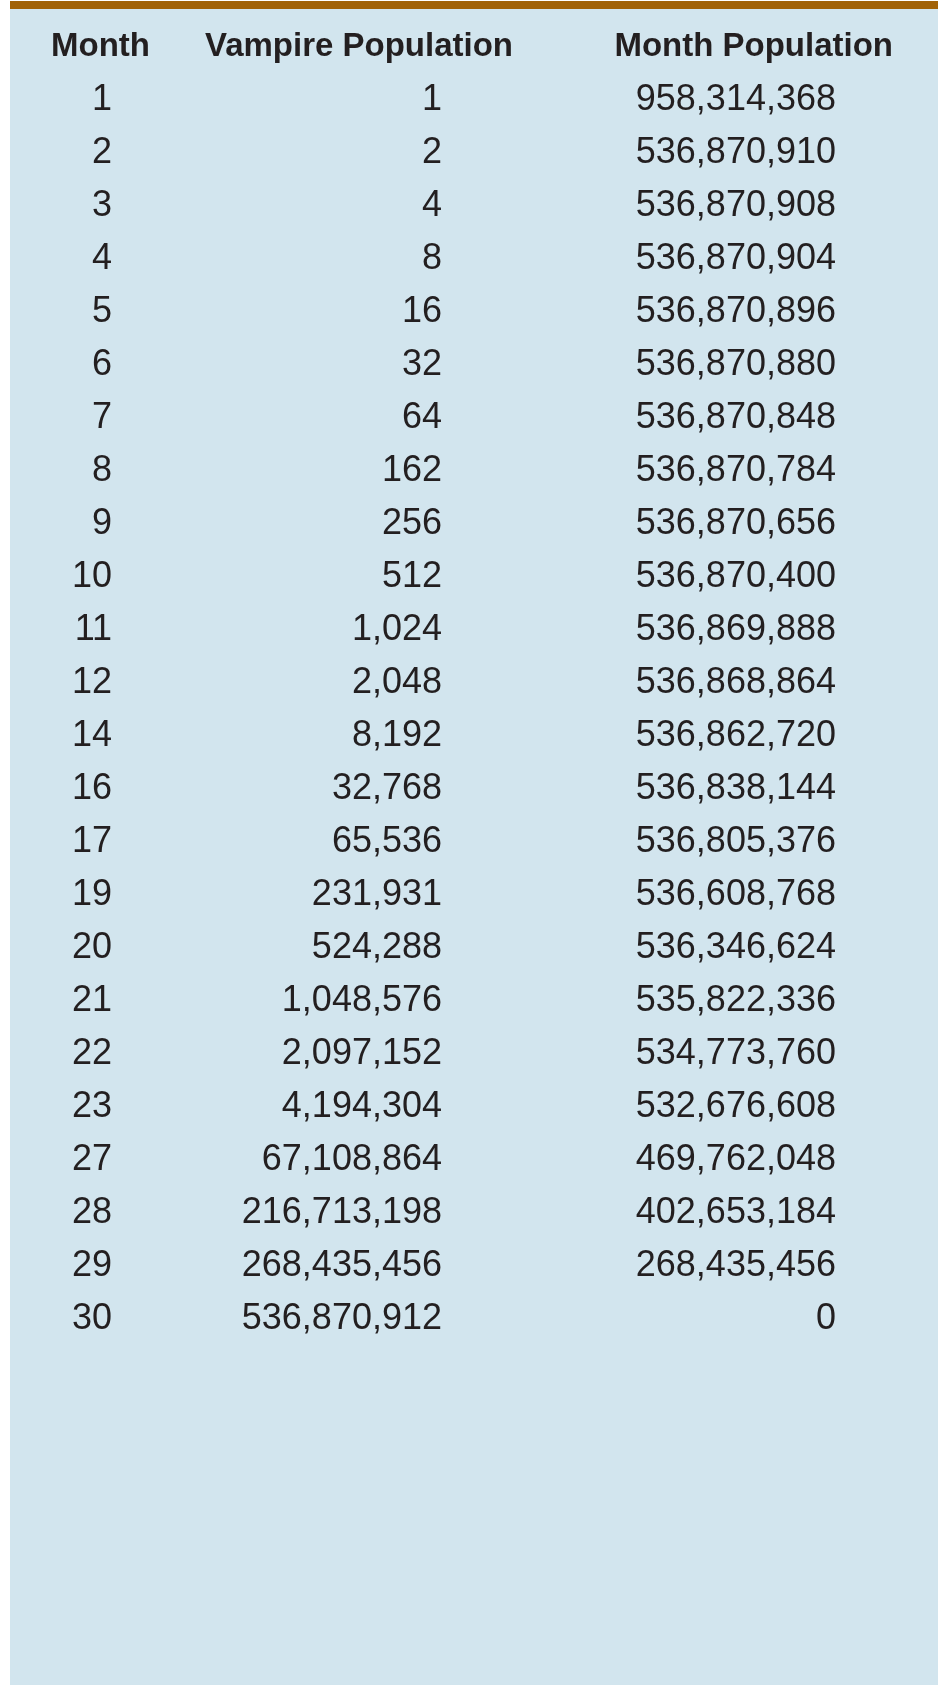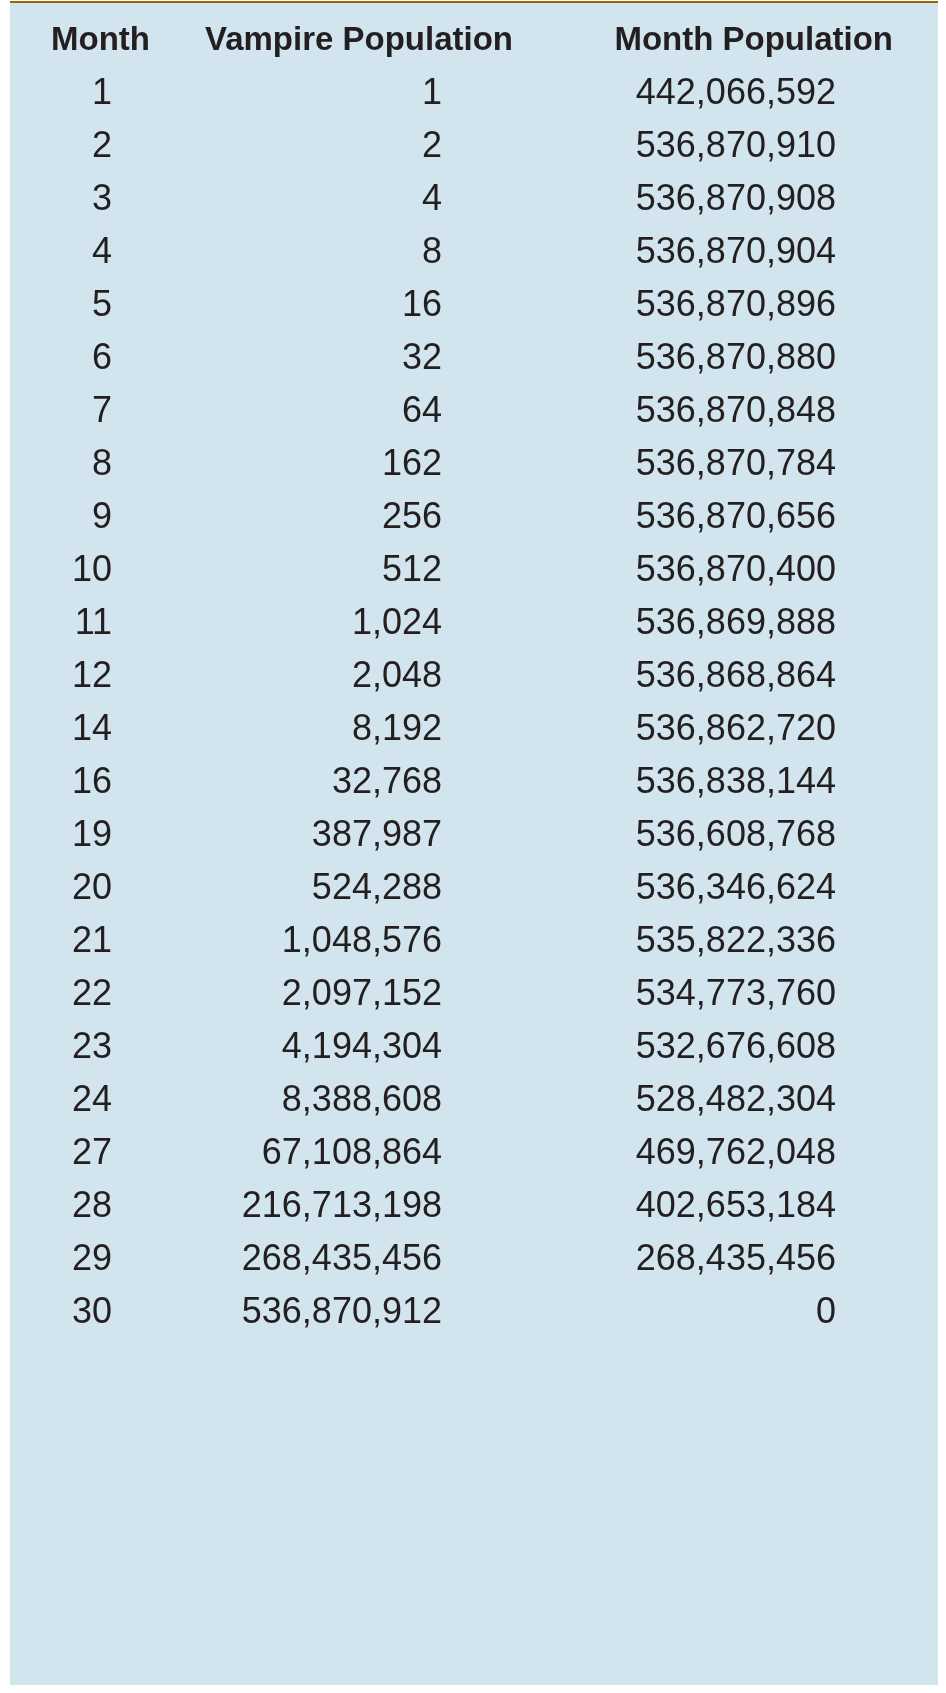--- a/index.html
+++ b/index.html
@@ -7,21 +7,21 @@
     width:946px; height:1693px;
     background:#ffffff;
     font-family:"Liberation Sans", sans-serif;
     overflow:hidden;
   }
   .page { position:relative; width:946px; height:1693px; background:#ffffff; }
   .panel {
     position:absolute; left:10px; top:1px;
     width:928px; height:1684px;
     background:#d2e5ee;
-    border-top:2px solid #a16207;
+    border-top:8px solid #a16207;
   }
   table {
     border-collapse:collapse;
     table-layout:fixed;
     width:928px;
   }
   col.c1 { width:140px; }
   col.c2 { width:363px; }
   col.c3 { width:380px; }
   col.c4 { width:45px;  }
@@ -65,21 +65,21 @@
           <th class="c-month-h">Month</th>
           <th class="c-vamp-h">Vampire Population</th>
           <th class="c-human-h">Month Population</th>
           <th class="c-fill"></th>
         </tr>
       </thead>
       <tbody>
   <tr>
     <td class="c-month">1</td>
     <td class="c-vamp">1</td>
-    <td class="c-human">442,066,592</td>
+    <td class="c-human">958,314,368</td>
     <td class="c-fill"></td>
   </tr>
 
   <tr>
     <td class="c-month">2</td>
     <td class="c-vamp">2</td>
     <td class="c-human">536,870,910</td>
     <td class="c-fill"></td>
   </tr>
 
@@ -162,25 +162,31 @@
   </tr>
 
 
   <tr>
     <td class="c-month">16</td>
     <td class="c-vamp">32,768</td>
     <td class="c-human">536,838,144</td>
     <td class="c-fill"></td>
   </tr>
 
+  <tr>
+    <td class="c-month">17</td>
+    <td class="c-vamp">65,536</td>
+    <td class="c-human">536,805,376</td>
+    <td class="c-fill"></td>
+  </tr>
 
 
   <tr>
     <td class="c-month">19</td>
-    <td class="c-vamp">387,987</td>
+    <td class="c-vamp">231,931</td>
     <td class="c-human">536,608,768</td>
     <td class="c-fill"></td>
   </tr>
 
   <tr>
     <td class="c-month">20</td>
     <td class="c-vamp">524,288</td>
     <td class="c-human">536,346,624</td>
     <td class="c-fill"></td>
   </tr>
@@ -199,26 +205,20 @@
     <td class="c-fill"></td>
   </tr>
 
   <tr>
     <td class="c-month">23</td>
     <td class="c-vamp">4,194,304</td>
     <td class="c-human">532,676,608</td>
     <td class="c-fill"></td>
   </tr>
 
-  <tr>
-    <td class="c-month">24</td>
-    <td class="c-vamp">8,388,608</td>
-    <td class="c-human">528,482,304</td>
-    <td class="c-fill"></td>
-  </tr>
 
 
 
   <tr>
     <td class="c-month">27</td>
     <td class="c-vamp">67,108,864</td>
     <td class="c-human">469,762,048</td>
     <td class="c-fill"></td>
   </tr>
 

